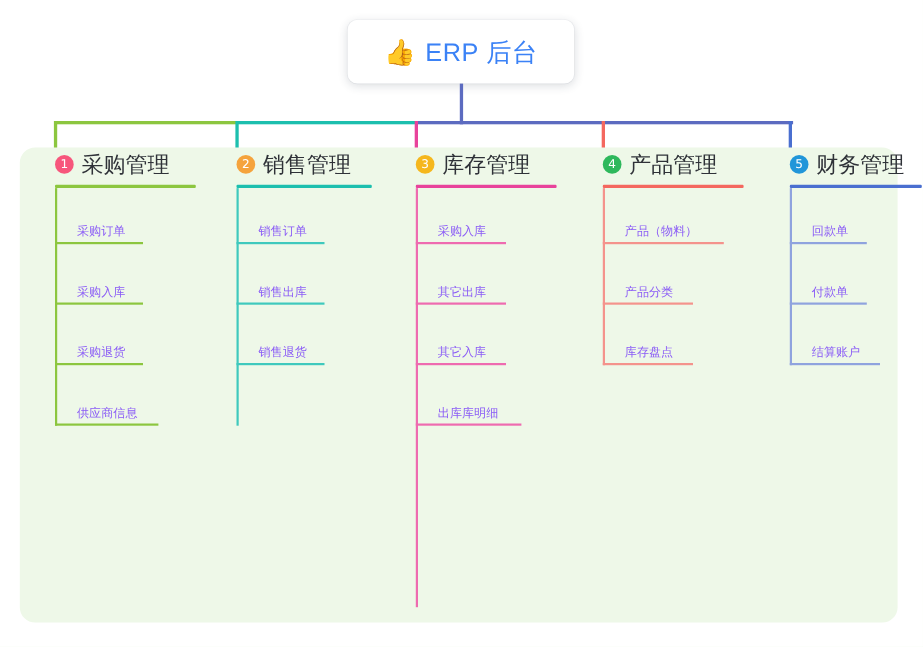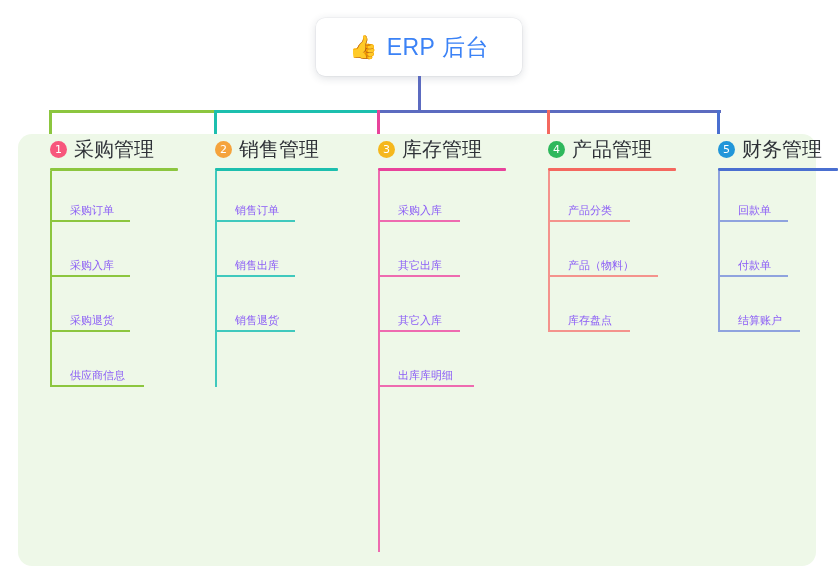--- a/index.html
+++ b/index.html
@@ -163,28 +163,28 @@
     </div>
     <div class="column" style="left: 518px; width: 170px;">
       <div class="col-head">
         <span class="badge" style="background: rgb(46, 184, 92);">4</span>
         <span class="col-title">产品管理</span>
       </div>
       <div class="col-rule" style="width: 128px; margin-left: 12px; background: rgb(244, 104, 95);"></div>
       <div class="leaves">
         <div class="spine" style="background: rgb(244, 147, 140); height: 161px;"></div>
         <div class="leaf">
+          <span class="leaf-label">产品（物料）</span>
+          <div class="leaf-rule" style="width: 110px; background: rgb(244, 147, 140);"></div>
+        </div>
+        <div class="leaf">
           <span class="leaf-label">产品分类</span>
           <div class="leaf-rule" style="width: 82px; background: rgb(244, 147, 140);"></div>
         </div>
         <div class="leaf">
-          <span class="leaf-label">产品（物料）</span>
-          <div class="leaf-rule" style="width: 110px; background: rgb(244, 147, 140);"></div>
-        </div>
-        <div class="leaf">
           <span class="leaf-label">库存盘点</span>
           <div class="leaf-rule" style="width: 82px; background: rgb(244, 147, 140);"></div>
         </div>
       </div>
     </div>
     <div class="column" style="left: 688px; width: 150px;">
       <div class="col-head">
         <span class="badge" style="background: rgb(33, 150, 217);">5</span>
         <span class="col-title">财务管理</span>
       </div>

